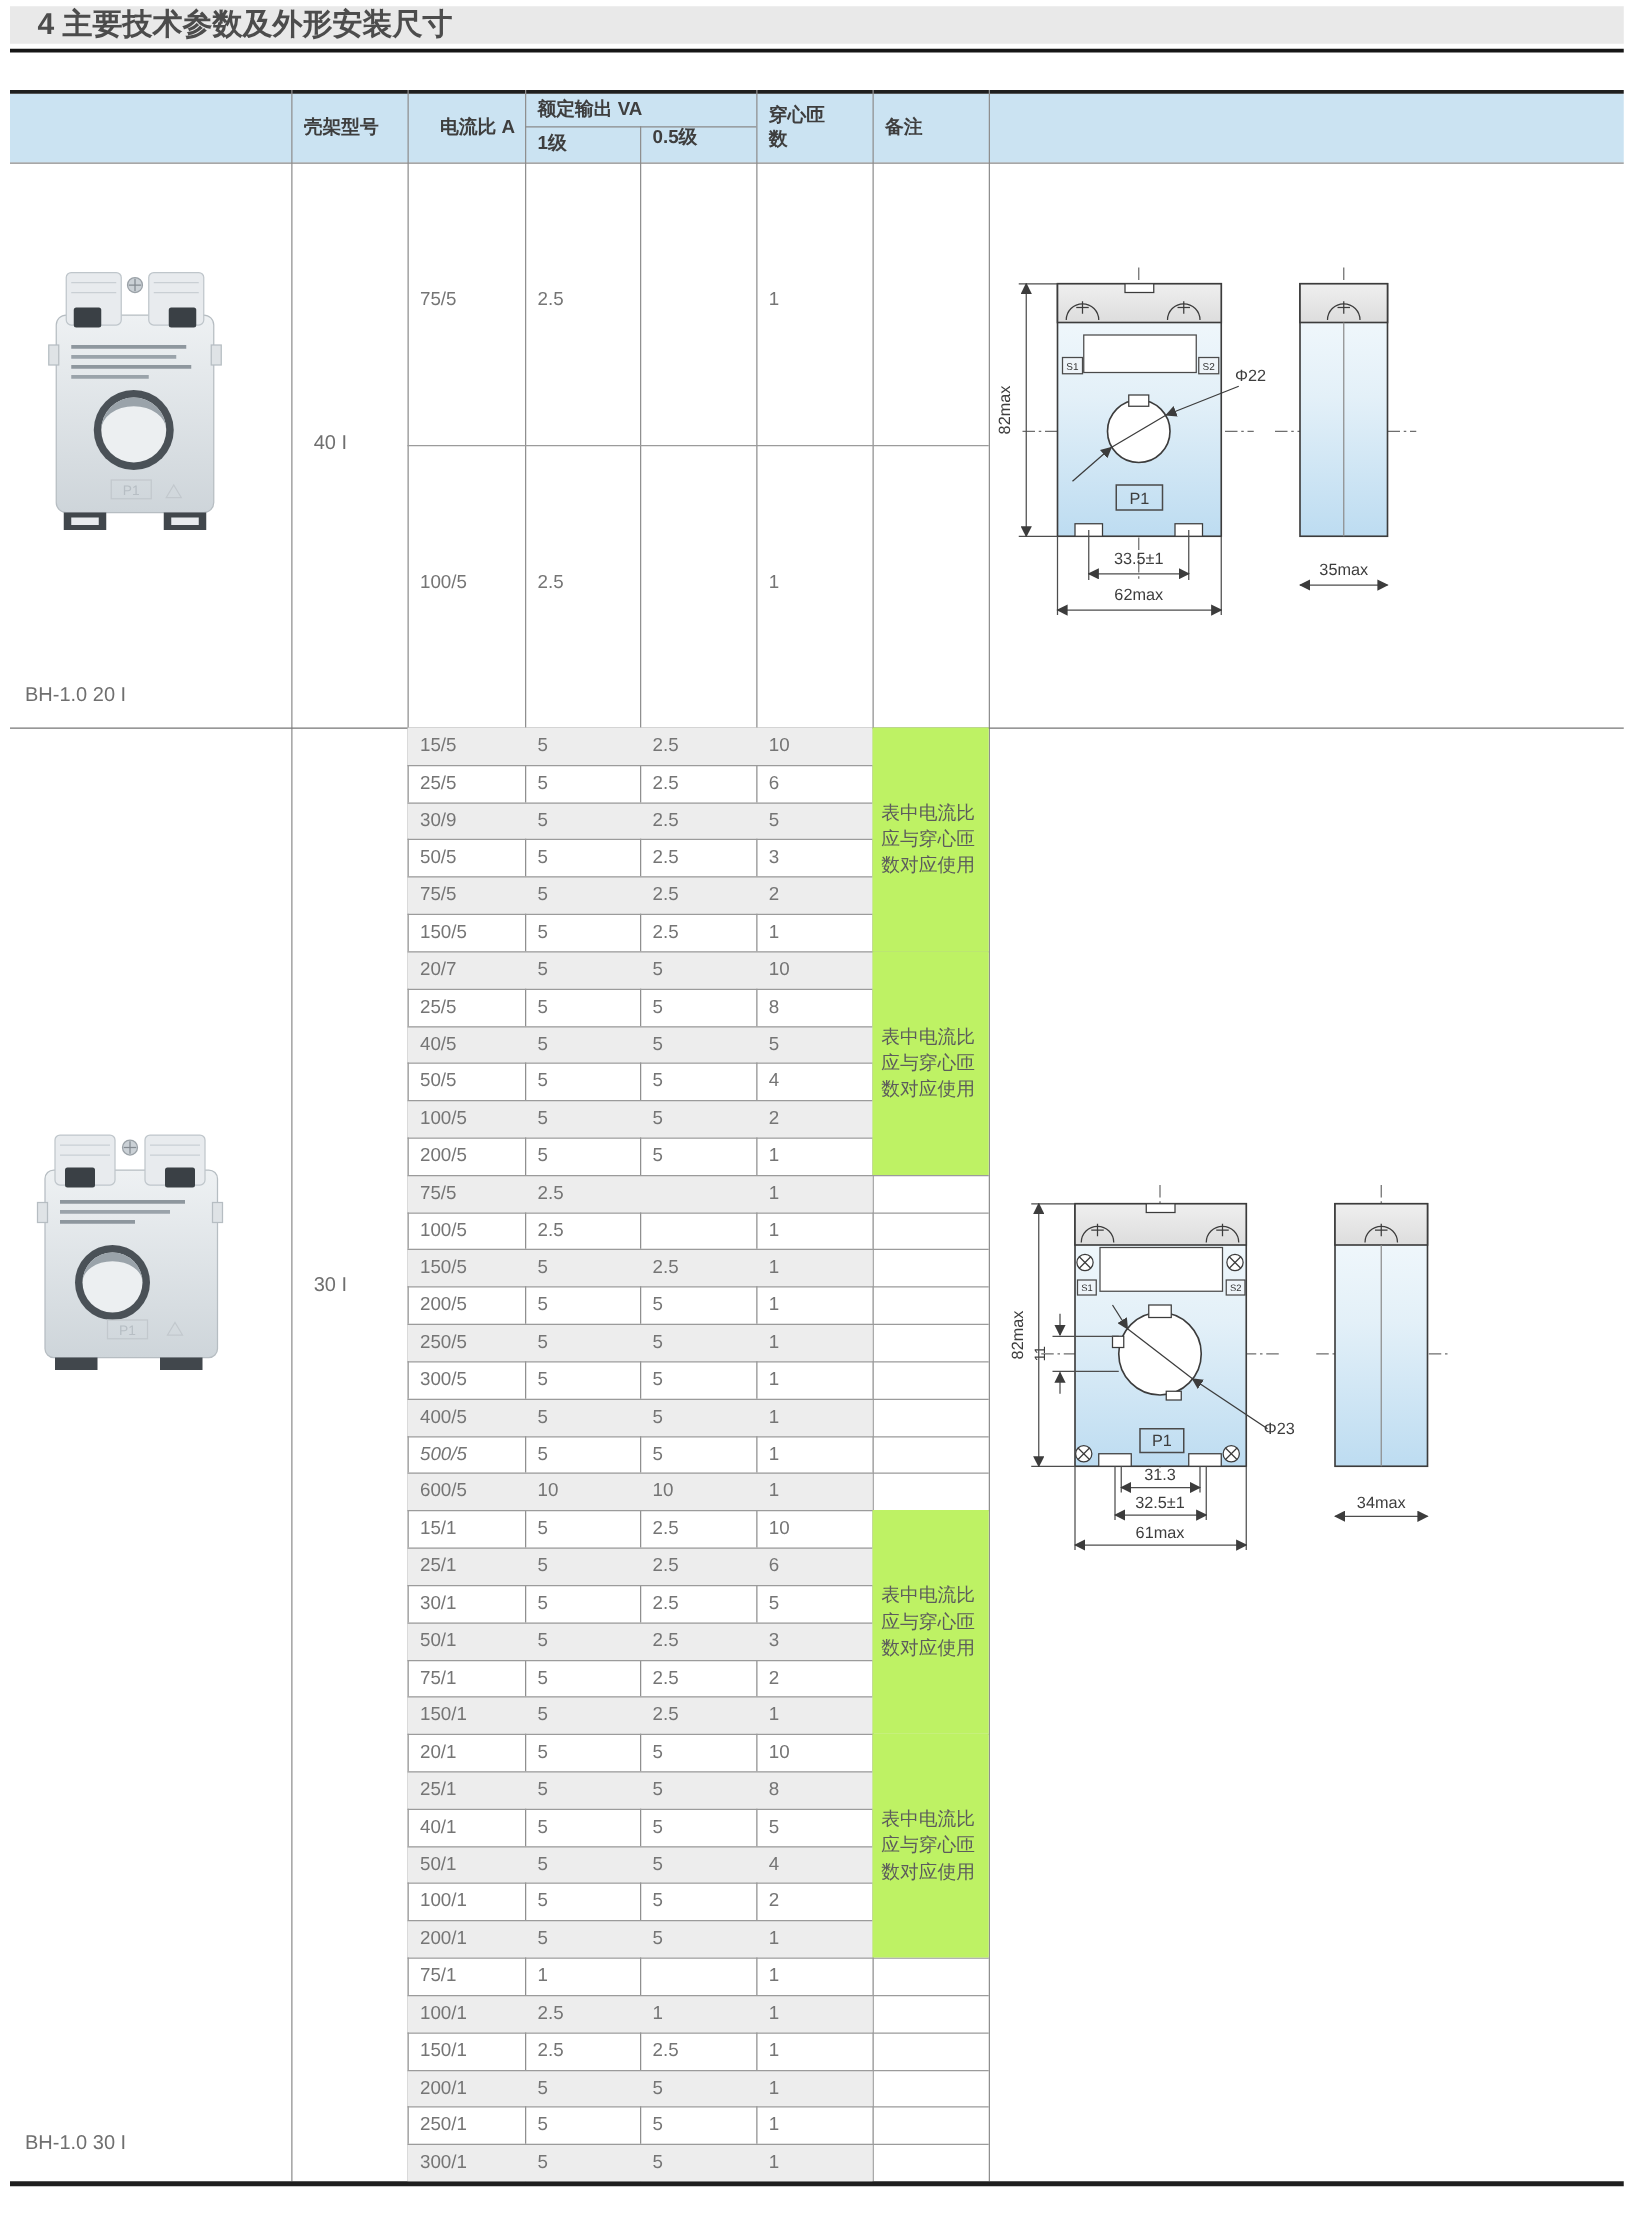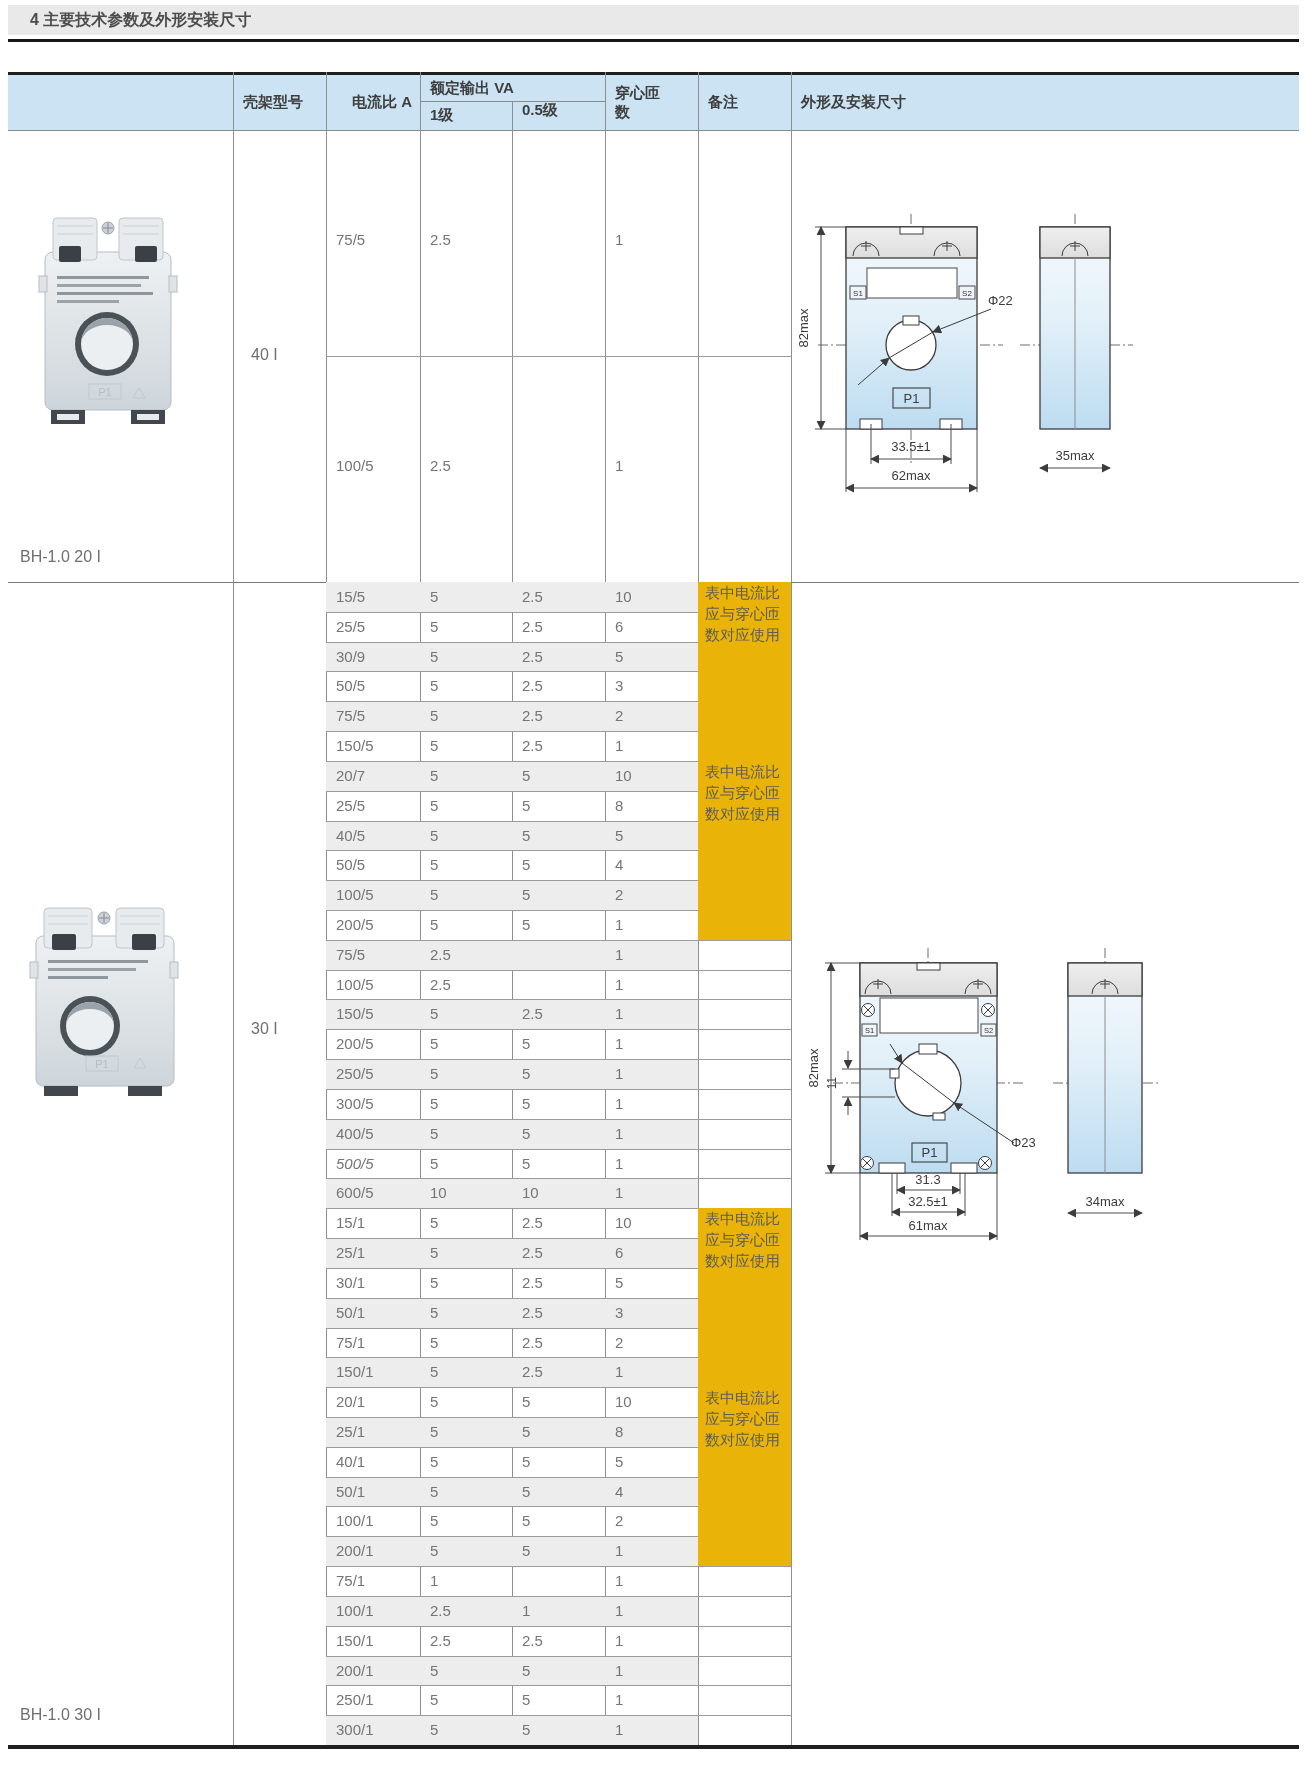--- a/index.html
+++ b/index.html
@@ -1,30 +1,30 @@
 <!DOCTYPE html>
 <html><head>
 <meta charset="utf-8">
 <style>
   html,body{margin:0;padding:0;background:#ffffff;}
   .page{position:relative;width:1307px;height:1776px;background:#fff;overflow:hidden;
         font-family:"Liberation Sans","DejaVu Sans",sans-serif;}
   .abs{position:absolute;}
   .title-band{position:absolute;left:8px;top:5px;width:1291px;height:30px;background:#e9e9e9;}
-  .title-text{padding-left:22px;font-size:16px;font-weight:700;color:#4c4c4c;line-height:30px;white-space:nowrap;}
+  .title-text{padding-left:22px;font-size:24px;font-weight:700;color:#4c4c4c;line-height:30px;white-space:nowrap;}
   .title-rule{position:absolute;left:8px;top:39px;width:1291px;height:3px;background:#161616;}
   .dtable{position:absolute;left:8px;top:72px;width:1291px;height:1677px;}
   .header-bg{position:absolute;left:0;top:3px;width:1291px;height:55px;background:#cbe3f2;}
   .thick{position:absolute;background:#1f1f1f;}
   .v-line{position:absolute;width:1px;background:#8f8f8f;}
   .h-line{position:absolute;height:1px;background:#9b9b9b;}
   .hdr{position:absolute;font-size:15px;font-weight:700;color:#3e3e3e;display:flex;align-items:center;line-height:1.25;}
   .cell{position:absolute;font-size:15px;color:#757575;white-space:nowrap;}
   .row-stripe{position:absolute;background:#ededed;}
-  .remark-cell{position:absolute;display:flex;background:#eab308;}
+  .remark-cell{position:absolute;display:flex;align-items:center;background:#bef264;}
   .remark-text{font-size:15px;color:#5c5c5c;line-height:1.4;width:82px;padding-left:7px;}
   .model-label{position:absolute;font-size:16px;color:#6f6f6f;white-space:nowrap;}
   .photo-caption{position:absolute;font-size:16px;color:#6f6f6f;white-space:nowrap;text-align:center;}
   svg text{font-family:"Liberation Sans","DejaVu Sans",sans-serif;}
 </style>
 </head>
 <body>
 
 <div class="page">
 
@@ -38,21 +38,20 @@
     <div class="header-bg"></div>
     <div class="thick" style="left:0;top:0;width:1291px;height:3px;"></div>
 
     <div class="hdr" style="left:235px;top:3px;width:60px;height:55px;">壳架型号</div>
     <div class="hdr" style="left:344px;top:3px;width:84px;height:55px;">电流比 A</div>
     <div class="hdr" style="left:422px;top:3px;width:170px;height:26px;">额定输出 VA</div>
     <div class="hdr" style="left:422px;top:29px;width:80px;height:29px;">1级</div>
     <div class="hdr" style="left:514px;top:29px;width:80px;height:19px;">0.5级</div>
     <div class="hdr" style="left:607px;top:3px;width:48px;height:55px;">穿心匝数</div>
     <div class="hdr" style="left:700px;top:3px;width:80px;height:55px;">备注</div>
-    <div class="hdr" style="left:793px;top:3px;width:300px;height:55px;">外形及安装尺寸</div>
 
     <div class="v-line" style="left:225px;top:0;height:1673px;"></div>
     <div class="v-line" style="left:318px;top:0;height:1673px;"></div>
     <div class="v-line" style="left:412px;top:0;height:1673px;"></div>
     <div class="v-line" style="left:504px;top:29px;height:1644px;"></div>
     <div class="v-line" style="left:597px;top:0;height:1673px;"></div>
     <div class="v-line" style="left:690px;top:0;height:1673px;"></div>
     <div class="v-line" style="left:783px;top:0;height:1673px;"></div>
 
     <div class="h-line" style="left:0;top:58px;width:1291px;background:#8a8a8a;"></div>

